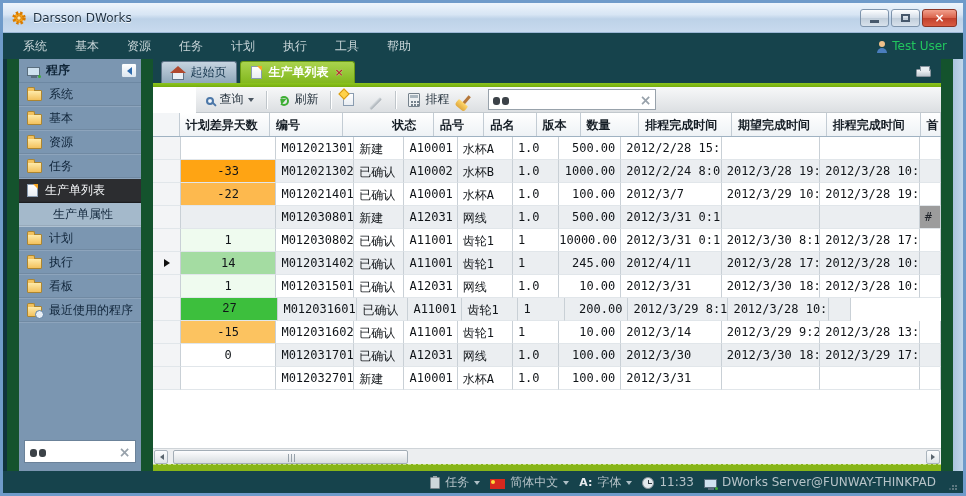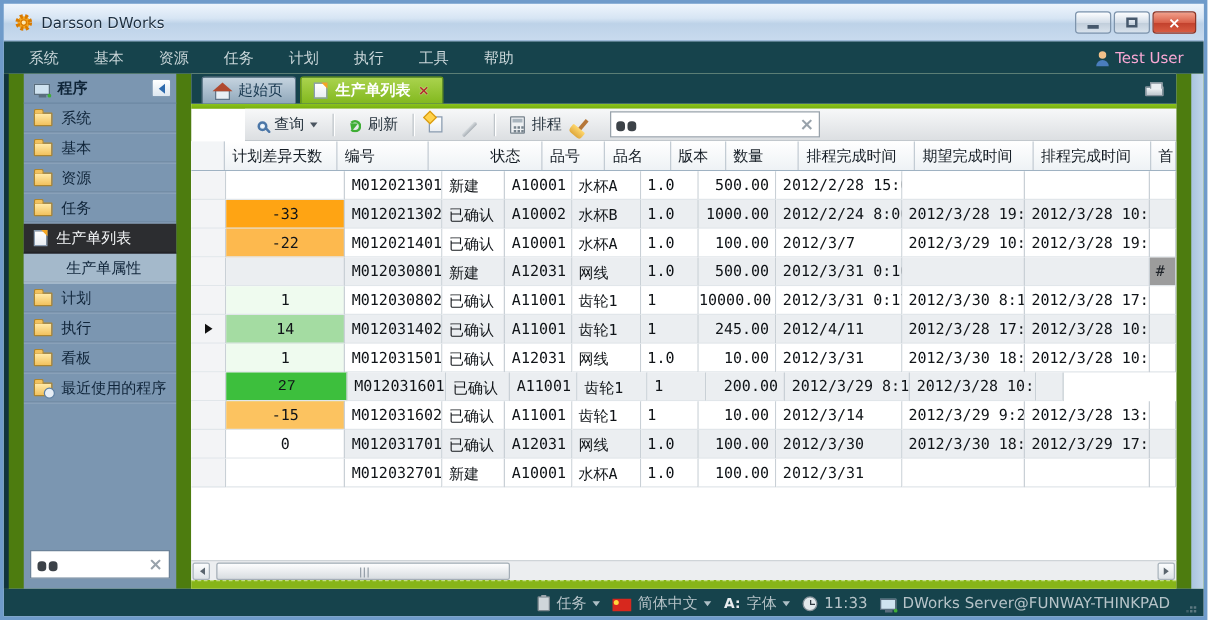--- a/index.html
+++ b/index.html
@@ -10,23 +10,23 @@
   .titlebar{height:30px;background:linear-gradient(180deg,#eef5fc 0%,#d7e5f4 40%,#bdd2e8 55%,#c8daee 100%);display:flex;align-items:center;padding:0 8px;position:relative;border-bottom:1px solid #9cb8d6;}
   .title-text{color:#1d2f40;margin-left:6px;text-shadow:0 1px 0 rgba(255,255,255,.8);}
   .win-controls{position:absolute;top:6px;right:6px;display:flex;gap:2px;}
   .win-btn{width:29px;height:18px;border:1px solid #7e94ac;border-radius:3px;background:linear-gradient(#fdfeff,#d3dde8 50%,#c0cdda 51%,#d8e2ec);display:flex;align-items:center;justify-content:center;}
   .win-btn.close{width:35px;background:linear-gradient(#f2a08c,#d9614a 50%,#c1402c 51%,#d95c42);border-color:#8c3526;color:#fff;font-weight:bold;font-size:12px;line-height:1;}
   .glyph-min{width:9px;height:3px;background:#46586c;margin-top:7px;}
   .glyph-max{width:9px;height:8px;border:2px solid #46586c;background:transparent;}
   
   .menubar{height:26px;background:#16434c;display:flex;align-items:center;color:#c9d6d9;padding:0 6px;}
   .menu-item{padding:4px 14px;cursor:default;}
-  .menu-user{margin-left:auto;display:flex;align-items:center;gap:5px;color:#f9a8d4;padding-right:10px;}
-  
-  .bodyrow{display:flex;height:412px;background:#4d7c0f;gap:12px;}
+  .menu-user{margin-left:auto;display:flex;align-items:center;gap:5px;color:#22c55e;padding-right:10px;}
+  
+  .bodyrow{display:flex;height:412px;background:#14532d;gap:12px;}
   .left-strip{width:5px;background:#10333c;}
   .gutter{width:12px;background:linear-gradient(90deg,#a9c4de,#c2d7ea);}
   
   .sidebar{width:153px;background:#7b96b1;position:relative;display:flex;flex-direction:column;}
   .side-header{height:24px;display:flex;align-items:center;gap:6px;padding:0 4px 0 8px;color:#0f2538;font-weight:bold;border-bottom:1px solid #6d88a3;}
   .collapse-btn{margin-left:auto;width:16px;height:15px;background:linear-gradient(#ffffff,#dde7f0);border:1px solid #7f99b3;border-radius:2px;display:flex;align-items:center;justify-content:center;}
   .caret-left{width:0;height:0;border:4px solid transparent;border-right:5px solid #2f6bad;margin-right:3px;}
   .side-item{height:24px;display:flex;align-items:center;gap:7px;padding:0 4px 0 8px;color:#10253a;border-bottom:1px solid rgba(255,255,255,.14);box-shadow:inset 0 -1px 0 rgba(0,0,0,.08);}
   .side-item.selected{background:#2c2d30;color:#f4f6f8;border-bottom-color:#1c1d20;}
   .side-item.sub{background:#a4b9cb;padding-left:34px;}
@@ -88,21 +88,21 @@
   .green-line{height:4px;background:linear-gradient(#8cc41e,#76ad0d);}
   .toolbar{height:26px;background:linear-gradient(#f7f8f9,#dcdfe2);border-bottom:1px solid #c2c8cd;display:flex;align-items:center;padding:0 6px;gap:6px;margin-left:43px;}
   .tb-btn{display:flex;align-items:center;gap:5px;padding:2px 4px;border-radius:2px;color:#24313c;}
   .tb-btn.disabled{opacity:.8;}
   .tb-sep{width:1px;height:18px;background:#bfc5ca;box-shadow:1px 0 0 #fff;margin:0 2px;}
   .tb-search{width:168px;height:21px;background:#fff;border:1px solid #98a2ab;display:flex;align-items:center;gap:5px;padding:0 4px;margin-left:4px;}
   .tb-search input{flex:1;min-width:0;border:0;outline:0;font:inherit;background:transparent;}
   
   .gridwrap{flex:1;background:#fff;overflow:hidden;font-family:"DejaVu Sans Mono","DejaVu Sans",monospace;}
   .thead{display:flex;height:24px;background:linear-gradient(#ffffff,#eef2f5);border-bottom:1px solid #9fb2c2;}
-  .hcell{height:100%;border-right:1px solid #c3ccd4;padding:4px 0 0 6px;color:#141c24;white-space:nowrap;overflow:hidden;font-family:"DejaVu Sans","Liberation Sans",sans-serif;}
+  .hcell{height:100%;border-right:1px solid #c3ccd4;padding:4px 0 0 6px;color:#141c24;white-space:nowrap;overflow:hidden;font-family:"DejaVu Sans","Liberation Sans",sans-serif;font-weight:bold;}
   .hcell.selhead{background:#f3f5f7;}
   .trow{display:flex;height:23px;background:#fff;}
   .trow.alt .cell{background:#ebeef1;}
   .cell{height:100%;border-right:1px solid #c9d0d6;border-bottom:1px solid #e1e6ea;padding:4px 0 0 5px;white-space:nowrap;overflow:hidden;background:#fff;color:#101418;}
   .cell.selcell{background:#f3f4f6 !important;display:flex;align-items:center;justify-content:center;padding:0;}
   .c-diff{text-align:center;padding-left:0;}
   .c-qty{text-align:right;padding-right:5px;padding-left:0;}
   .cell.extra-filled{background:#9c9c9c !important;color:#20242a;}
   
   .hscroll{height:16px;background:#eceef0;border-top:1px solid #cfd4d8;position:relative;}

